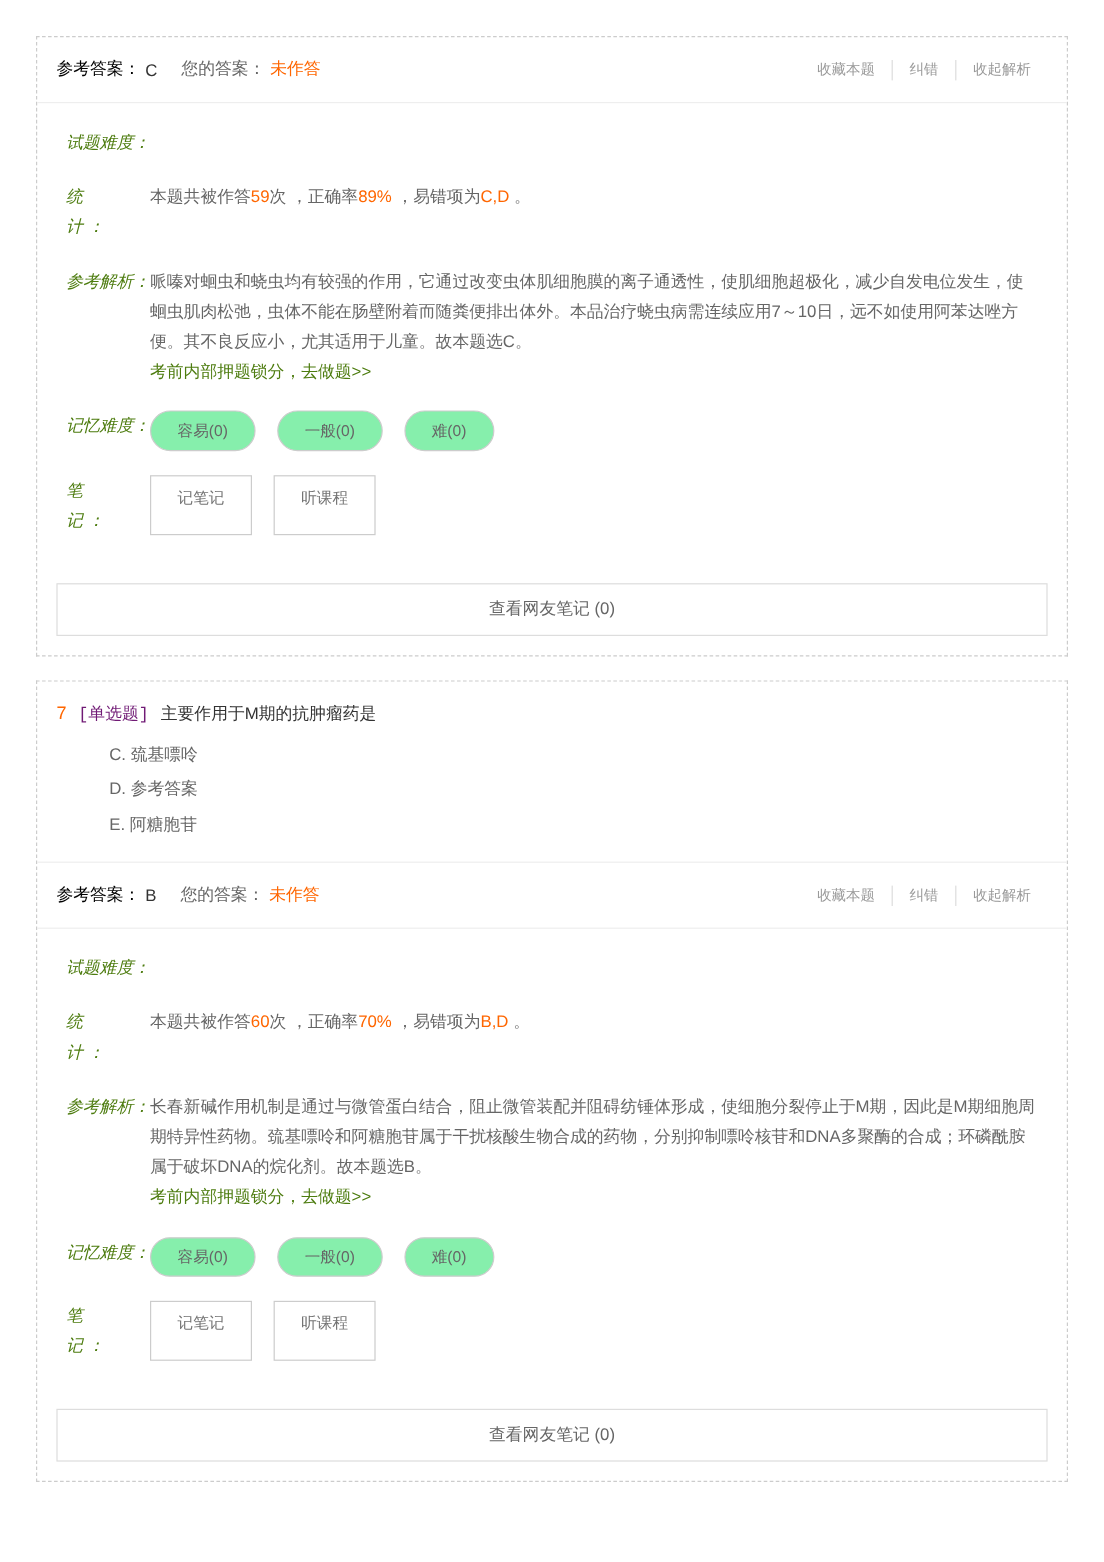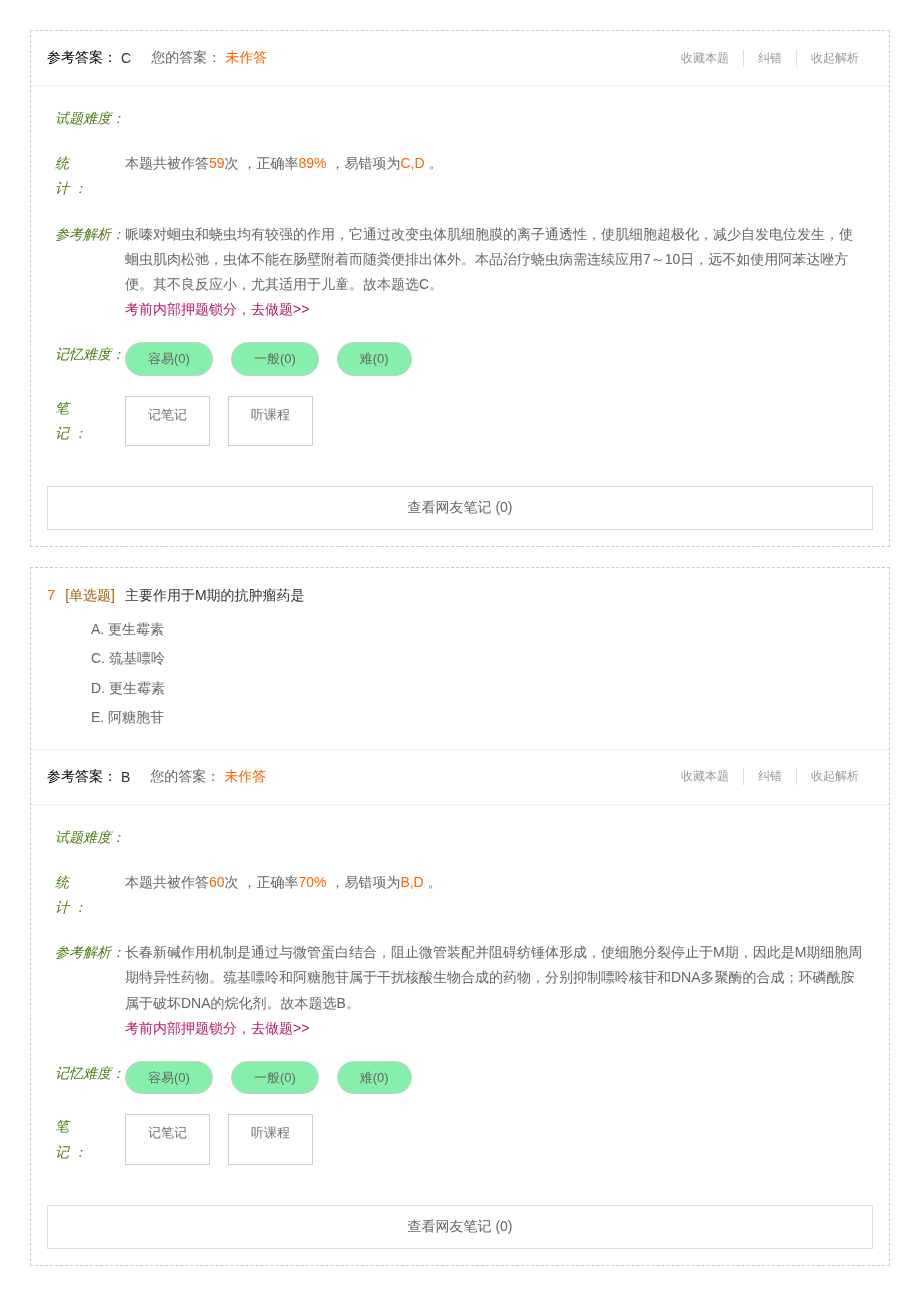--- a/index.html
+++ b/index.html
@@ -12,29 +12,29 @@
     .answer-bar .unanswered { color: #ff6600; }
     .answer-bar .actions { margin-left: auto; display: flex; align-items: center; }
     .answer-bar .action { color: #999; font-size: 12px; padding: 0 14px; border-left: 1px solid #ddd; cursor: pointer; }
     .answer-bar .action:first-child { border-left: none; }
     .details { padding: 20px 24px 10px; }
     .detail-row { display: flex; margin-bottom: 20px; line-height: 1.8; }
     .detail-label { flex-shrink: 0; width: 70px; color: #4d7c0f; letter-spacing: 4px; font-style: italic; }
     .detail-label.nospace { letter-spacing: 0; }
     .detail-content { flex: 1; color: #666; }
     .highlight-num { color: #ff6600; }
-    .highlight-link { color: #be185d; cursor: pointer; }
+    .highlight-link { color: #4d7c0f; cursor: pointer; }
     .pill-row { display: flex; gap: 18px; }
     .pill { border: 1px solid #ccc; border-radius: 20px; padding: 4px 22px; color: #666; font-size: 13px; cursor: pointer; background: #86efac; }
     .btn-row { display: flex; gap: 18px; }
     .btn-outline { border: 1px solid #ccc; padding: 6px 22px; color: #737373; font-size: 13px; cursor: pointer; background: #fff; }
     .friend-notes { border: 1px solid #ddd; margin: 10px 16px 16px; text-align: center; padding: 12px 0; color: #666; cursor: pointer; }
     .question-header { padding: 18px 16px 10px; }
     .q-num { color: #ff6600; font-size: 15px; margin-right: 6px; }
-    .q-type { color: #a16207; margin-right: 6px; }
+    .q-type { color: #701a75; margin-right: 6px; font-family: Liberation Mono, monospace; }
     .q-text { color: #333; }
     .options { padding: 0 60px 16px; }
     .option { color: #666; line-height: 2.1; }
   </style>
 </head>
 <body>
 
 <div class="question-block">
   <div class="answer-bar">
     <span class="label">参考答案：</span>
@@ -84,23 +84,22 @@
   <div class="friend-notes">查看网友笔记 (0)</div>
 </div>
 
 <div class="question-block">
   <div class="question-header">
     <span class="q-num">7</span>
     <span class="q-type">[单选题]</span>
     <span class="q-text">主要作用于M期的抗肿瘤药是</span>
   </div>
   <div class="options">
-    <div class="option">A. 更生霉素</div>
     <div class="option">C. 巯基嘌呤</div>
-    <div class="option">D. 更生霉素</div>
+    <div class="option">D. 参考答案</div>
     <div class="option">E. 阿糖胞苷</div>
   </div>
   <div class="answer-bar" style="border-top:1px solid #eee;">
     <span class="label">参考答案：</span>
     <span class="correct">B</span>
     <span class="your-label">您的答案：</span>
     <span class="unanswered">未作答</span>
     <div class="actions">
       <span class="action">收藏本题</span>
       <span class="action">纠错</span>

